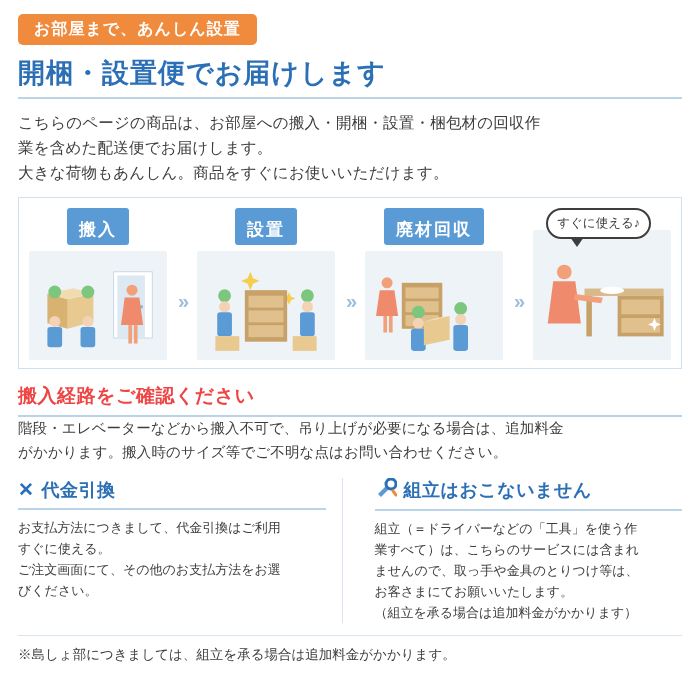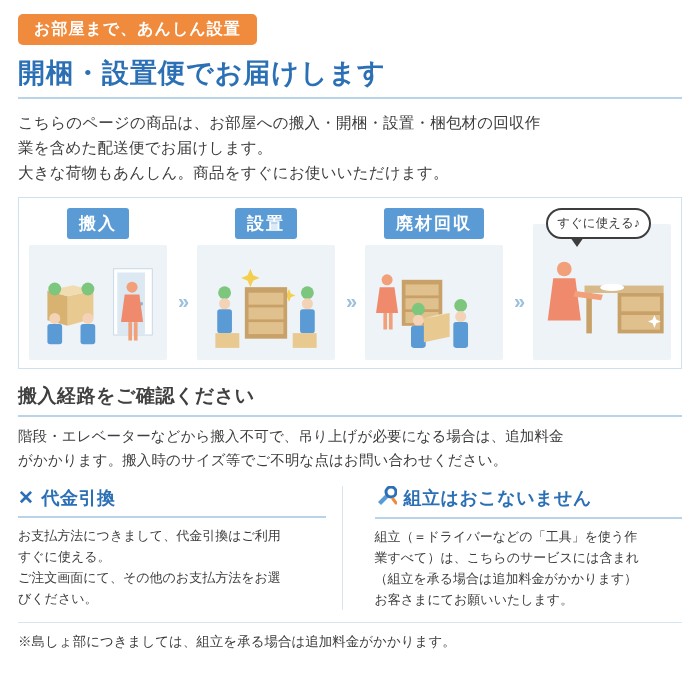--- a/index.html
+++ b/index.html
@@ -76,21 +76,21 @@
     align-items: center;
     padding: 2px 4px 0 4px;
     box-sizing: border-box;
   }
   .step-label {
     background: #5b9bd5;
     color: #ffffff;
     font-size: 17px;
     font-weight: bold;
     letter-spacing: 2px;
-    padding: 6px 12px 4px 12px;
+    padding: 12px 12px 4px 12px;
     border-radius: 3px;
     line-height: 1.2;
     white-space: nowrap;
   }
   .step-art {
     margin-top: 6px;
     width: 100%;
     flex: 1 1 auto;
     background: #eef3f8;
     border-radius: 2px;
@@ -130,30 +130,29 @@
     border-top: 10px solid #3d3d3d;
   }
 
   
   .section {
     margin-top: 14px;
   }
   .sec-head {
     font-size: 19px;
     font-weight: bold;
-    color: #404040;
+    color: #ef4444;
     letter-spacing: 0.5px;
   }
   .sec-rule {
     margin-top: 6px;
     height: 2px;
     background: #b9d3e8;
   }
   .sec-body {
-    margin-top: 8px;
     font-size: 14.5px;
     line-height: 1.6;
     letter-spacing: 0.1px;
   }
 
   
   .cols {
     margin-top: 14px;
     display: flex;
     align-items: stretch;
@@ -375,22 +374,23 @@
             <circle cx="16" cy="6" r="5" fill="none" stroke="#2b6fb5" stroke-width="3"></circle>
             <path d="M18 13 L21 17" stroke="#f08a3c" stroke-width="3" stroke-linecap="round"></path>
           </svg>
         </span>
         <span>組立はおこないません</span>
       </div>
       <div class="col-rule"></div>
       <div class="col-body">
         <div>組立（＝ドライバーなどの「工具」を使う作</div>
         <div>業すべて）は、こちらのサービスには含まれ</div>
+        <div>ませんので、取っ手や金具のとりつけ等は、</div>
+        <div>お客さまにてお願いいたします。</div>
         <div>（組立を承る場合は追加料金がかかります）</div>
-        <div>お客さまにてお願いいたします。</div>
       </div>
     </div>
 
   </div>
 
   <div class="foot-rule"></div>
   <div class="footnote">※島しょ部につきましては、組立を承る場合は追加料金がかかります。</div>
 
 </div>
 

